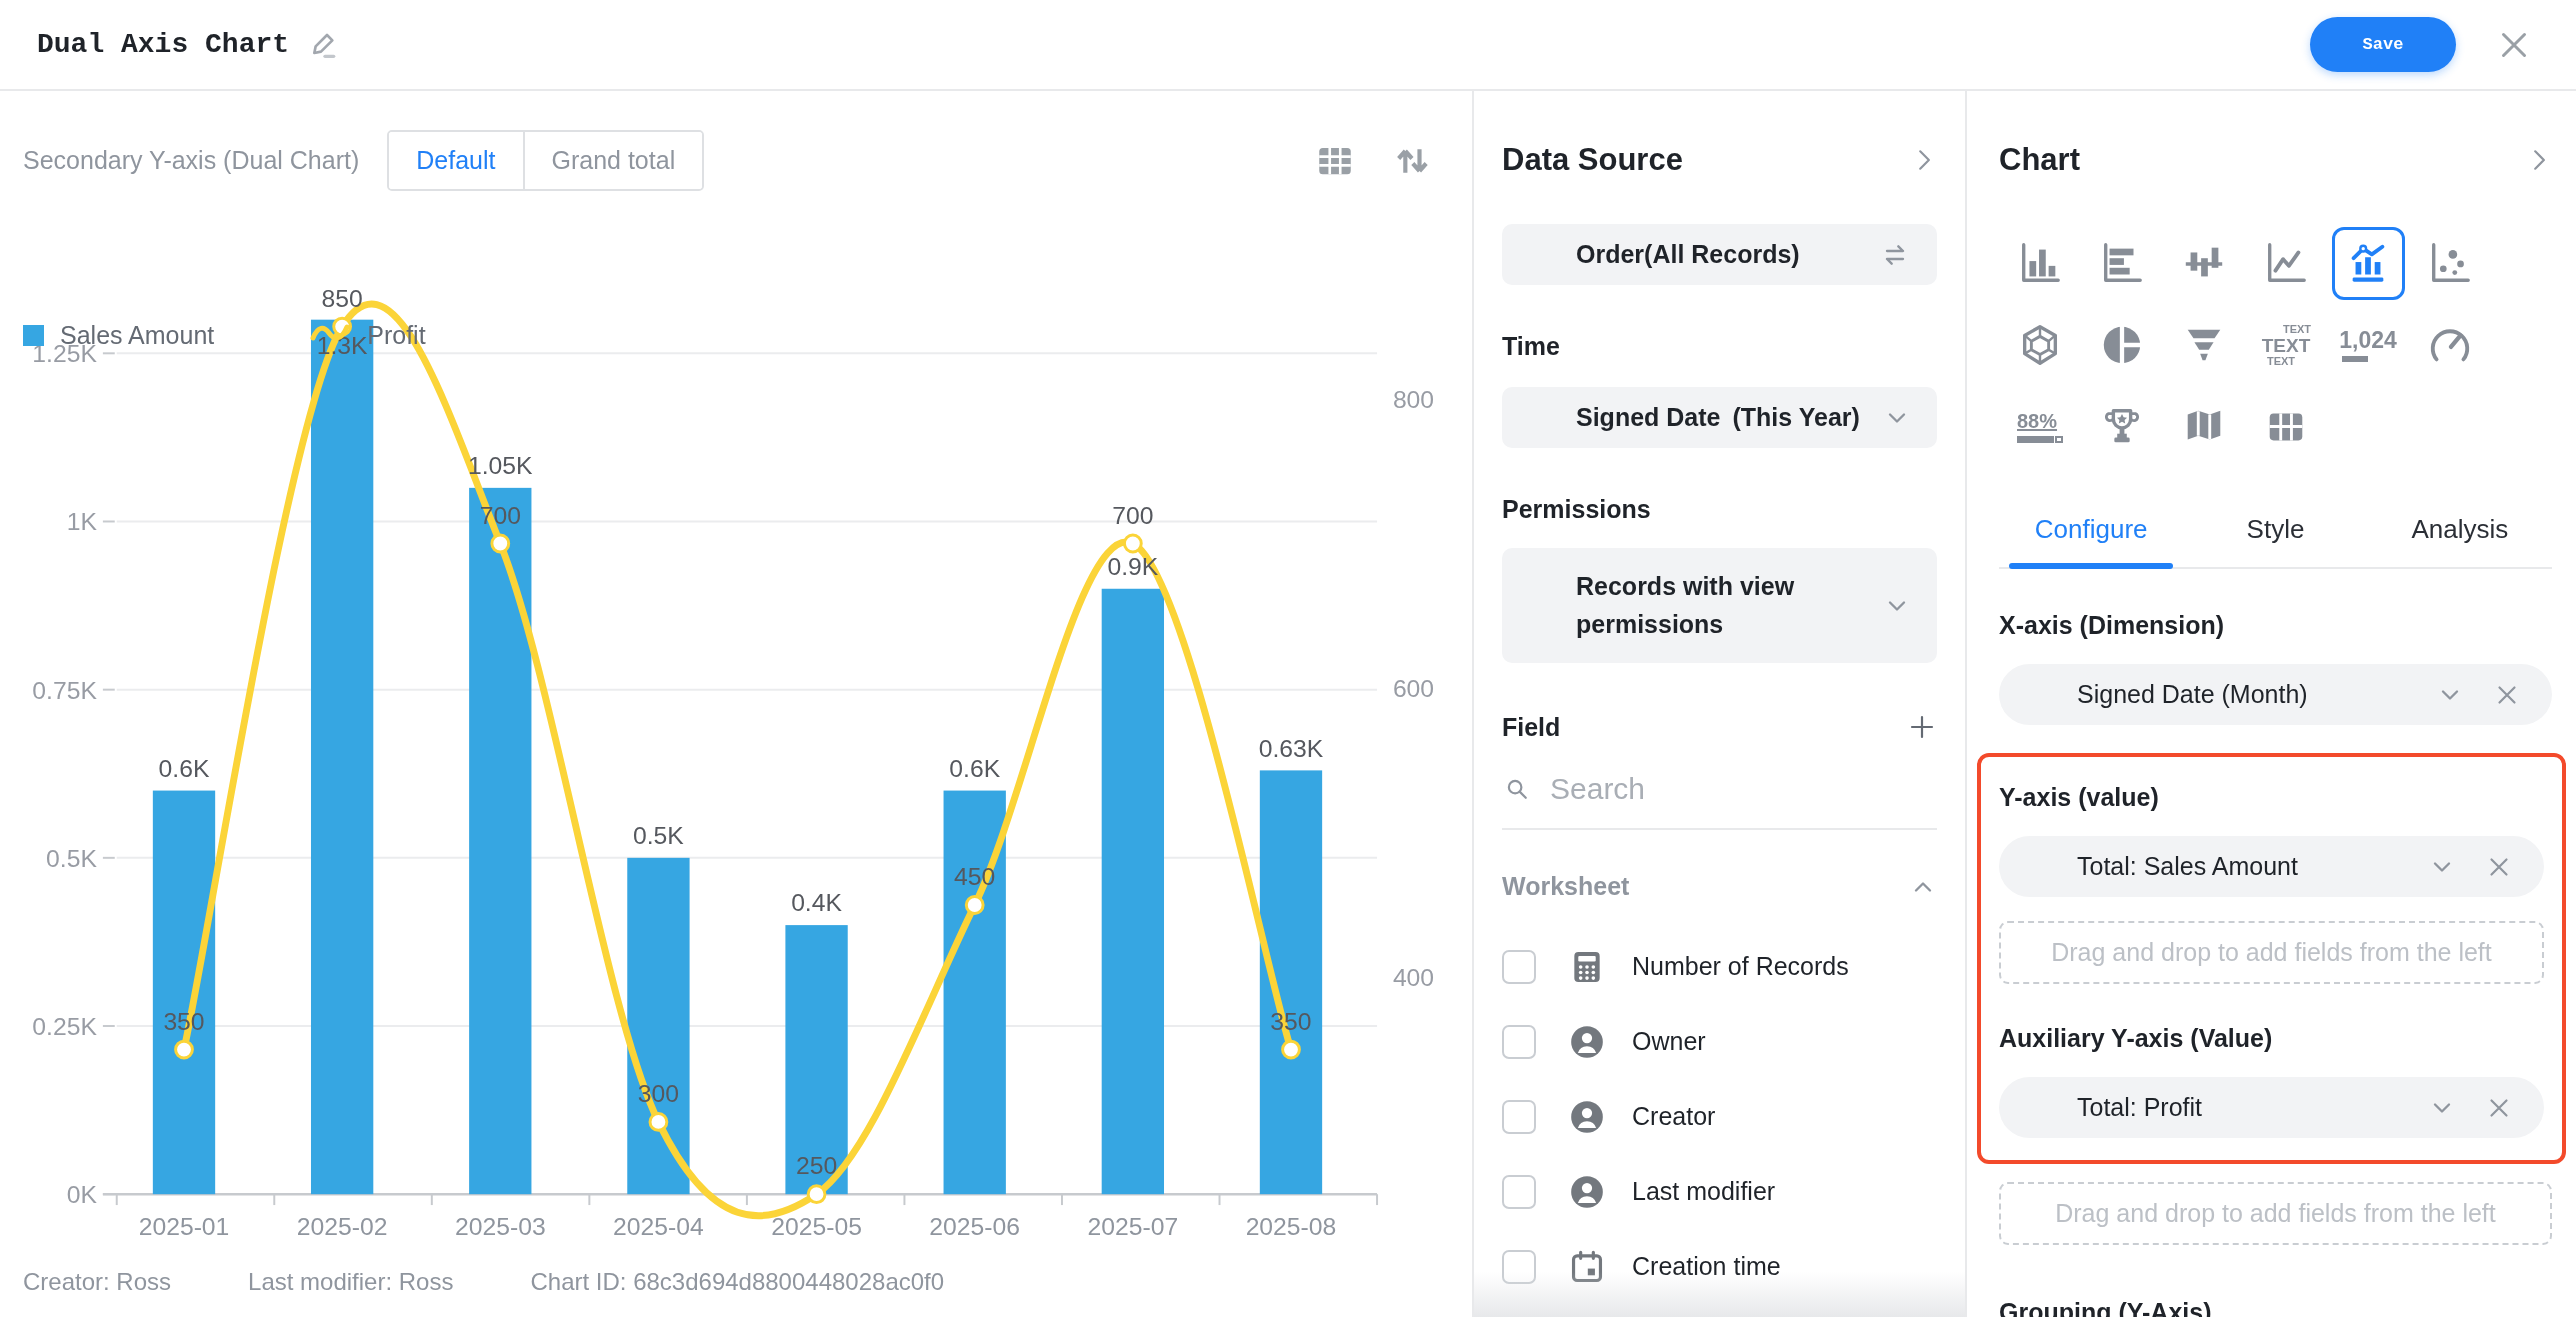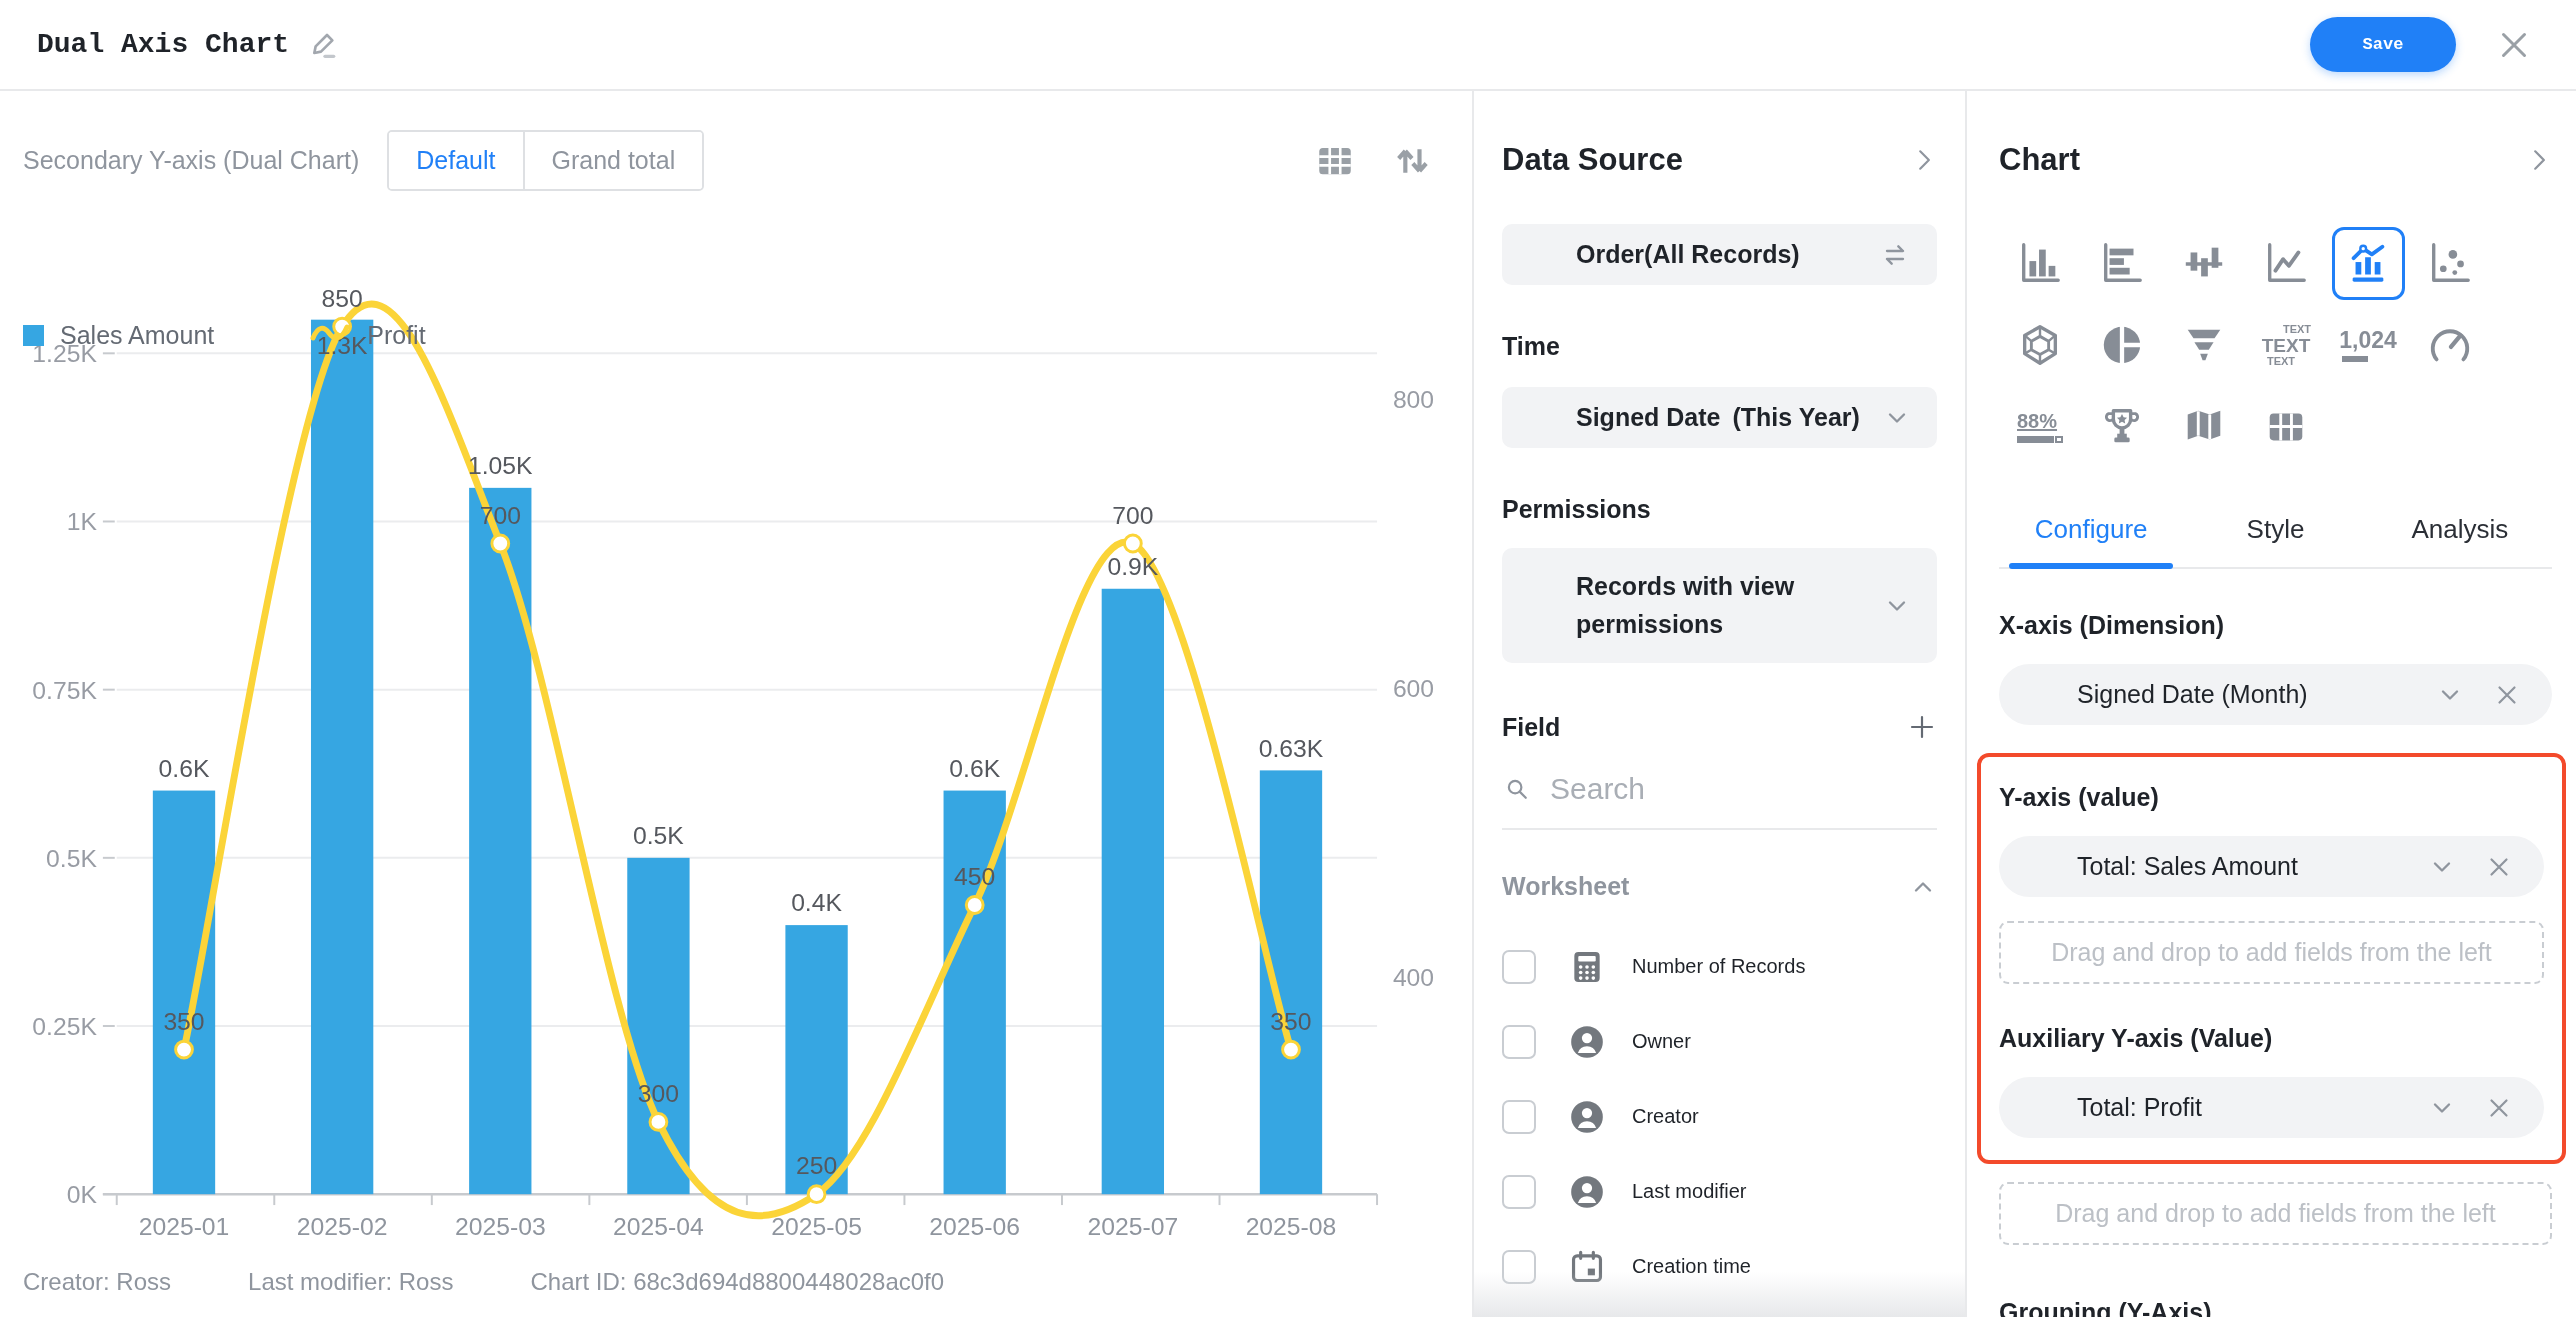--- a/index.html
+++ b/index.html
@@ -62,21 +62,21 @@
     border-bottom:2px solid #E8E9EB; padding-bottom:22px; }
   .search-input { border:none; outline:none; font-size:30px; font-family:inherit; color:#1F2329;
     width:326px; background:transparent; }
   .search-input::placeholder { color:#A9AEB5; }
   .ws-row { margin-top:42px; display:flex; align-items:center; justify-content:space-between; }
   .ws-label { font-size:25px; font-weight:bold; color:#8F959E; }
   .field-list { margin-top:28px; }
   .field-item { height:75px; display:flex; align-items:center; cursor:pointer; }
   .checkbox { width:34px; height:34px; border:2px solid #C9CDD2; border-radius:7px; background:#fff; flex:0 0 34px; }
   .field-icon { margin-left:32px; color:#73787E; display:flex; }
-  .field-label { margin-left:26px; font-size:20px; color:#1F2329; }
+  .field-label { margin-left:26px; font-size:25px; color:#1F2329; }
   .panel-fade { position:absolute; left:0; right:0; bottom:0; height:46px;
     background:linear-gradient(to bottom, rgba(222,224,227,0), rgba(222,224,227,.75)); pointer-events:none; }
 
   
   .type-grid { margin-top:44px; display:grid; grid-template-columns:repeat(6,82px); grid-auto-rows:82px; }
   .type-cell { display:flex; align-items:center; justify-content:center; color:#878D96;
     cursor:pointer; position:relative; }
   .type-cell.selected { color:#2080F7; }
   .type-cell.selected::before { content:""; position:absolute; width:67px; height:67px;
     border:3px solid #2080F7; border-radius:12px; background:#fff; }

